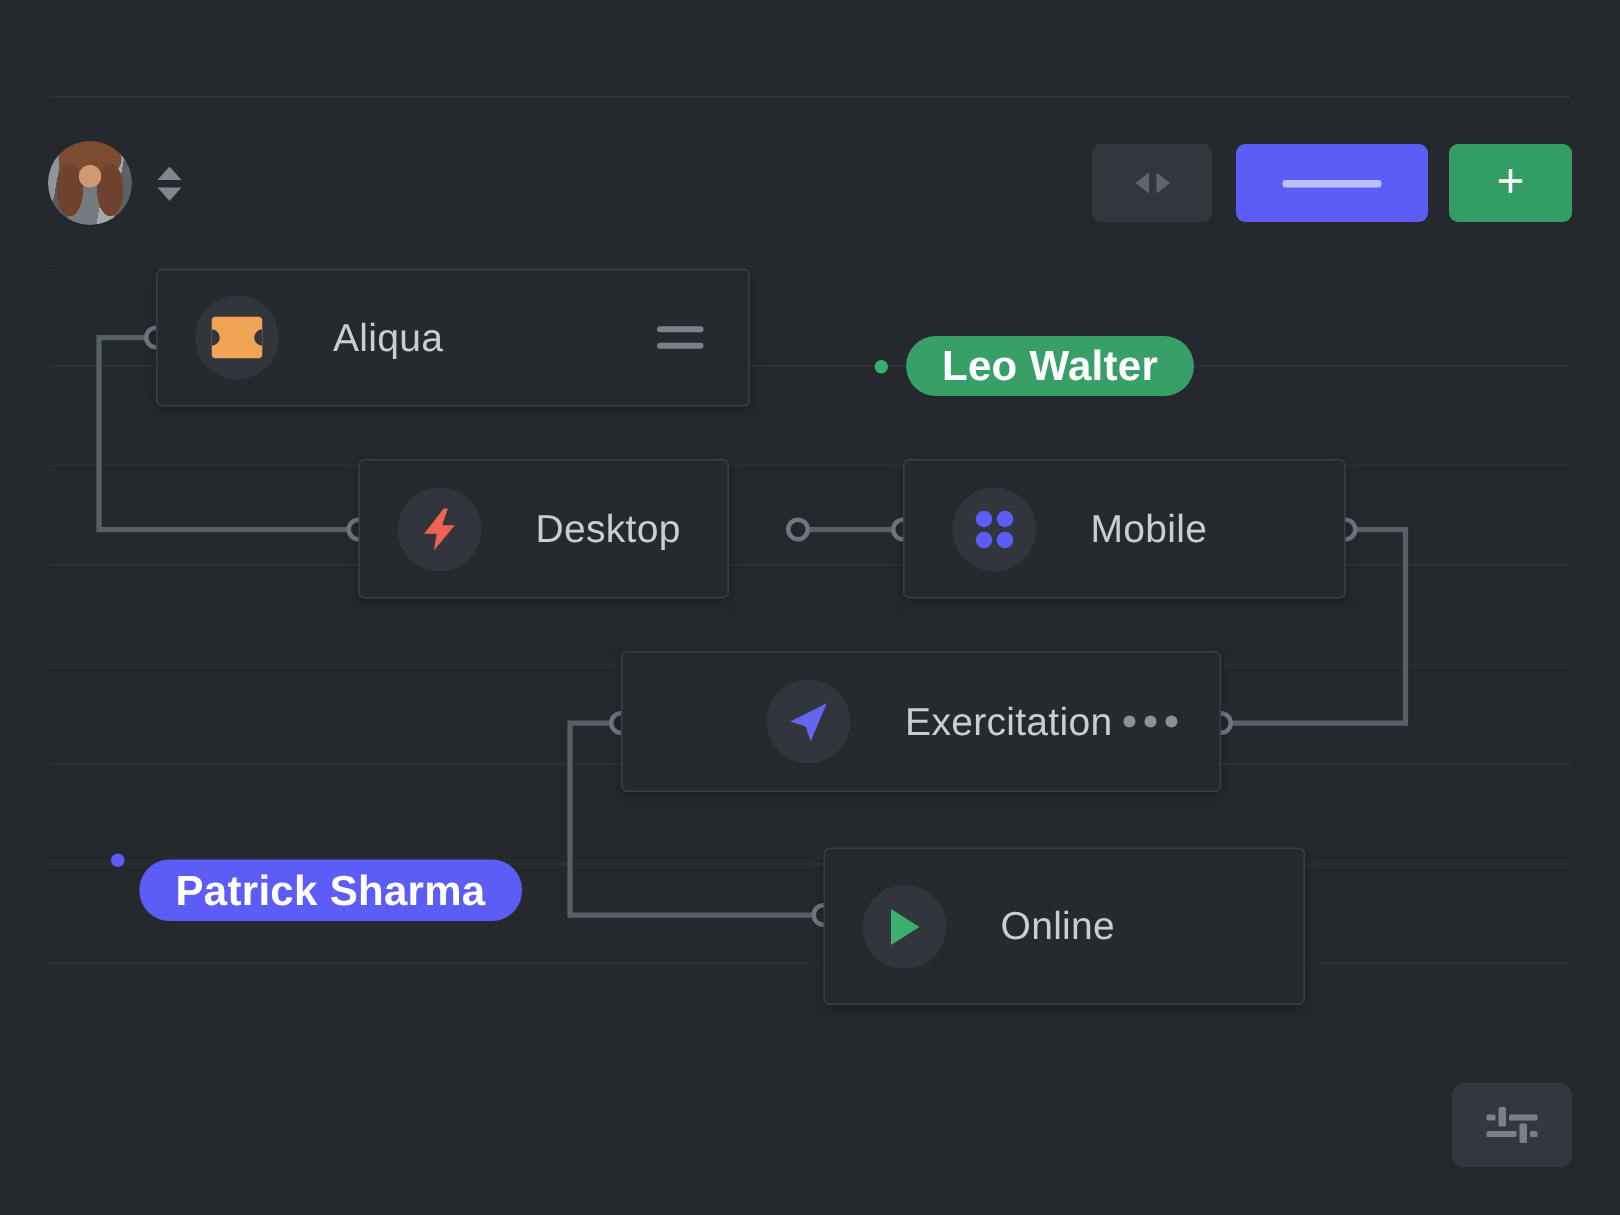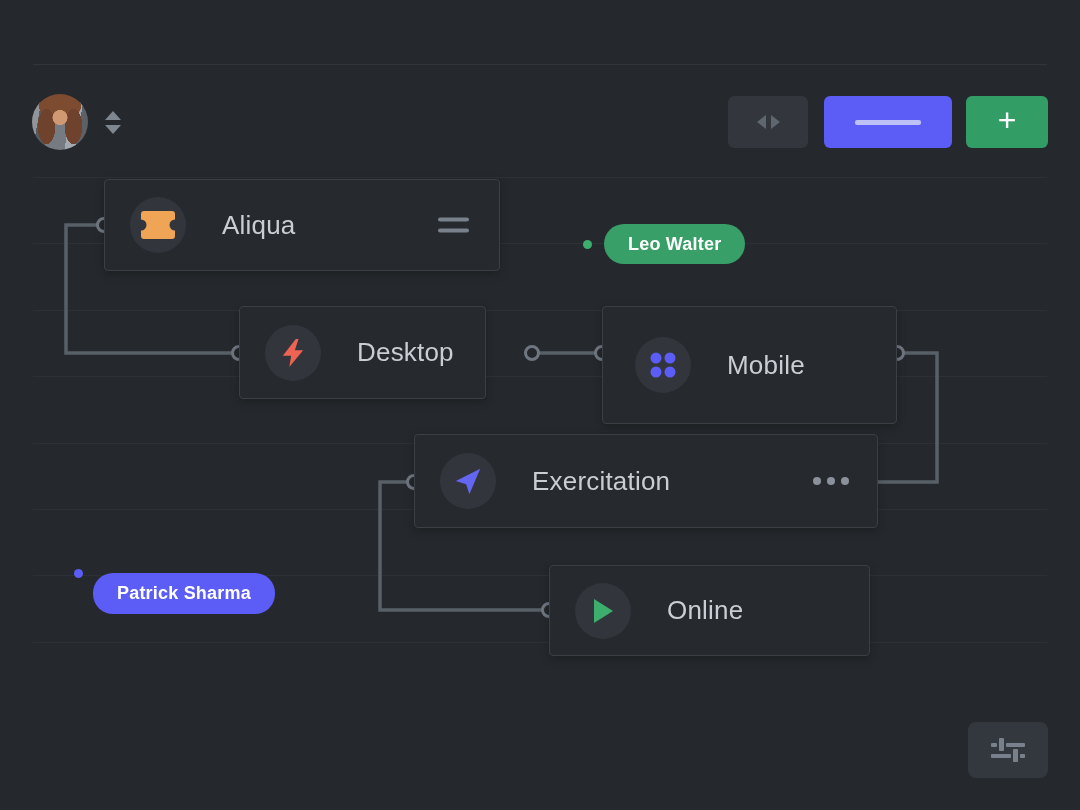--- a/index.html
+++ b/index.html
@@ -54,32 +54,32 @@
     display:flex; align-items:center; padding-left:25px;
     box-shadow:0 3px 8px rgba(0,0,0,0.22); cursor:pointer;
   }
   .node-icon {
     width:56px; height:56px; border-radius:50%; background:#32363c; flex:0 0 auto;
     display:flex; align-items:center; justify-content:center;
   }
   .node-label { margin-left:36px; font-size:26px; font-weight:400; color:#c9ced4; letter-spacing:0.2px; }
   .node-aliqua       { left:104px; top:179px; width:396px; height:92px; }
   .node-desktop      { left:239px; top:306px; width:247px; height:93px; }
-  .node-mobile       { left:602px; top:306px; width:295px; height:118px;padding-left:32px; }
-  .node-exercitation { left:414px; top:434px; width:464px; height:94px; }
-  .node-online       { left:549px; top:565px; width:321px; height:91px; }
+  .node-mobile       { left:602px; top:306px; width:295px; height:93px;padding-left:32px; }
+  .node-exercitation { left:414px; top:434px; width:400px; height:94px;justify-content:center; }
+  .node-online       { left:549px; top:565px; width:321px; height:105px; }
   .menu-equals { position:absolute; right:30px; top:50%; transform:translateY(-50%); width:31px; cursor:pointer; }
   .menu-equals div { height:4px; border-radius:2px; background:#79828c; }
   .menu-equals div + div { margin-top:7px; }
   .ellipsis { position:absolute; right:28px; top:50%; transform:translateY(-50%); display:flex; gap:6px; cursor:pointer; }
   .ellipsis div { width:8px; height:8px; border-radius:50%; background:#8a919b; }
   
   .badge {
     position:absolute; height:40px; border-radius:20px; color:#ffffff;
-    font-size:18px; font-weight:600; display:flex; align-items:center;
+    font-size:28px; font-weight:600; display:flex; align-items:center;
     padding:0 24px; cursor:pointer; letter-spacing:0.2px;
   }
   .badge-leo { left:604px; top:224px; }
   .badge-patrick { left:93px; top:553px; height:41px;margin-top:20px; }
   .badge-dot { position:absolute; width:9px; height:9px; border-radius:50%; }
   .dot-leo { left:583px; top:240px; }
   .dot-patrick { left:74px; top:569px; }
   
   .wires { position:absolute; left:0; top:0; pointer-events:none; }
   

